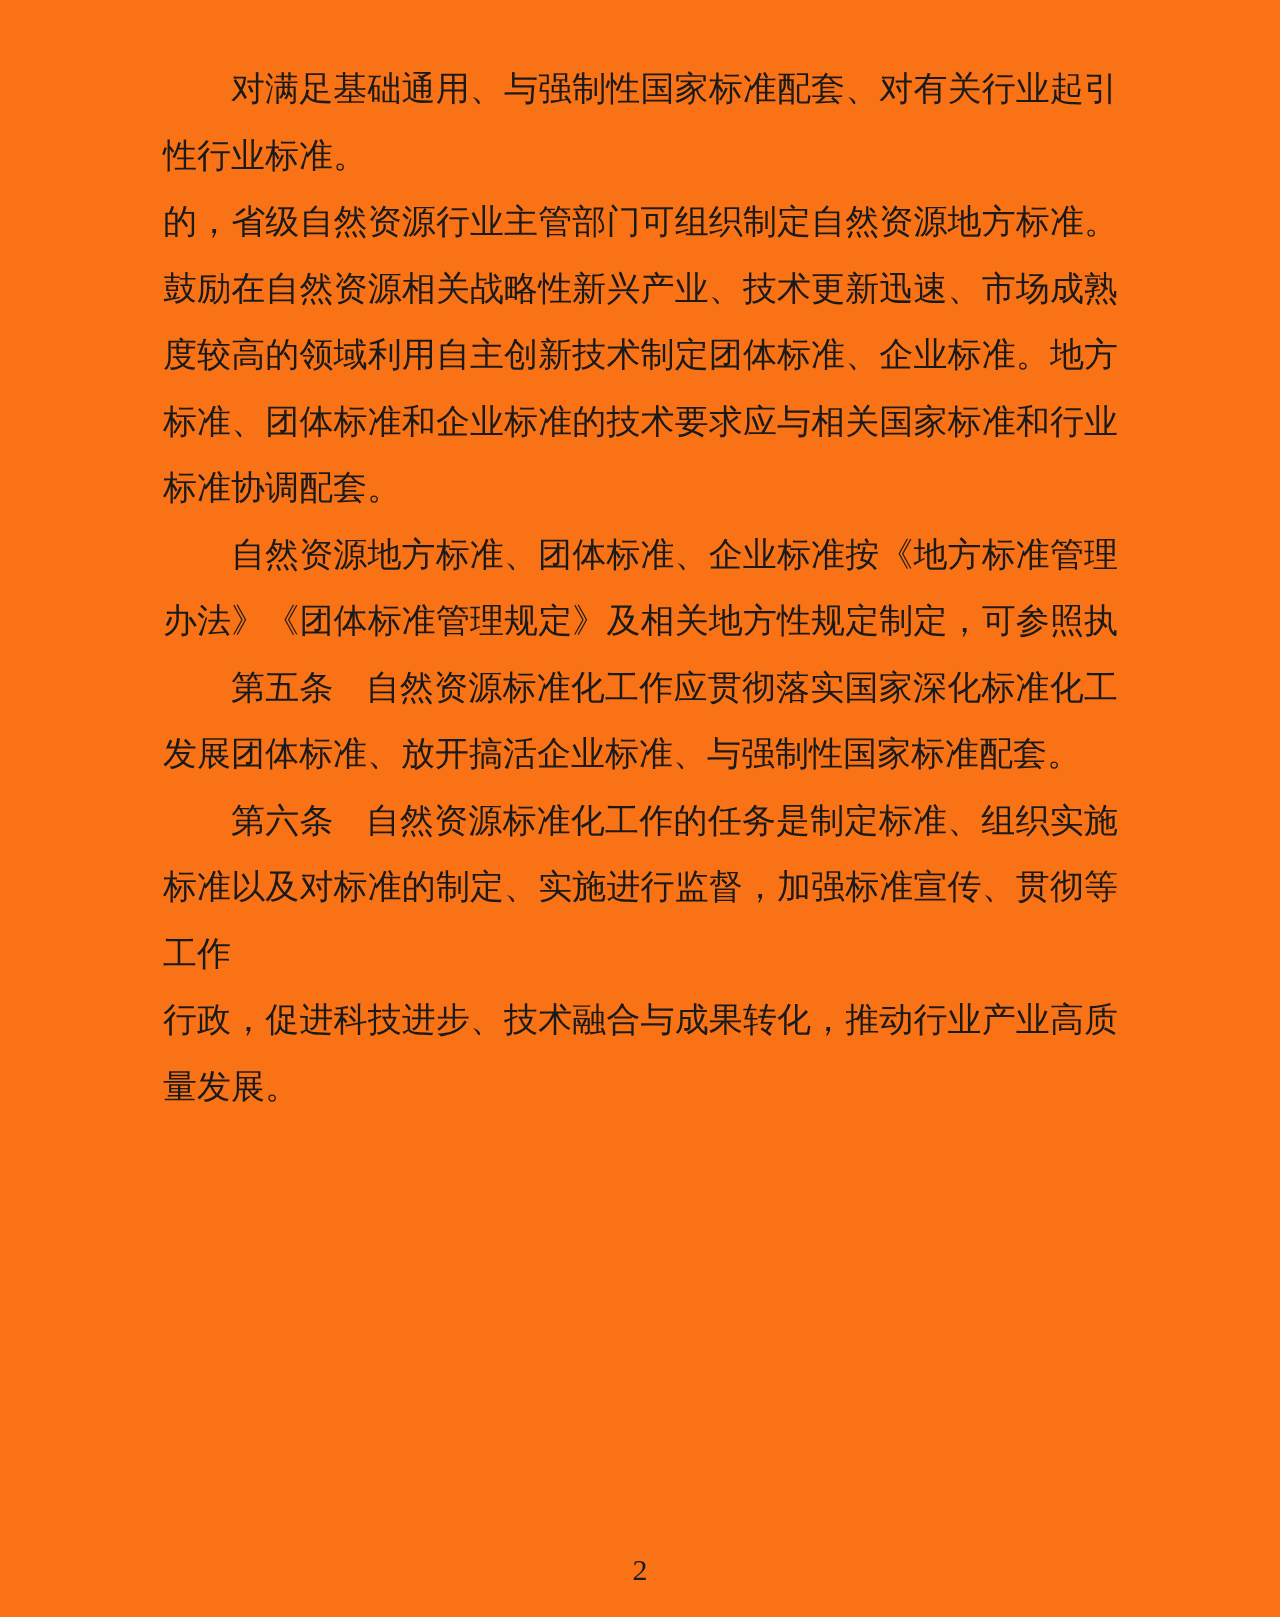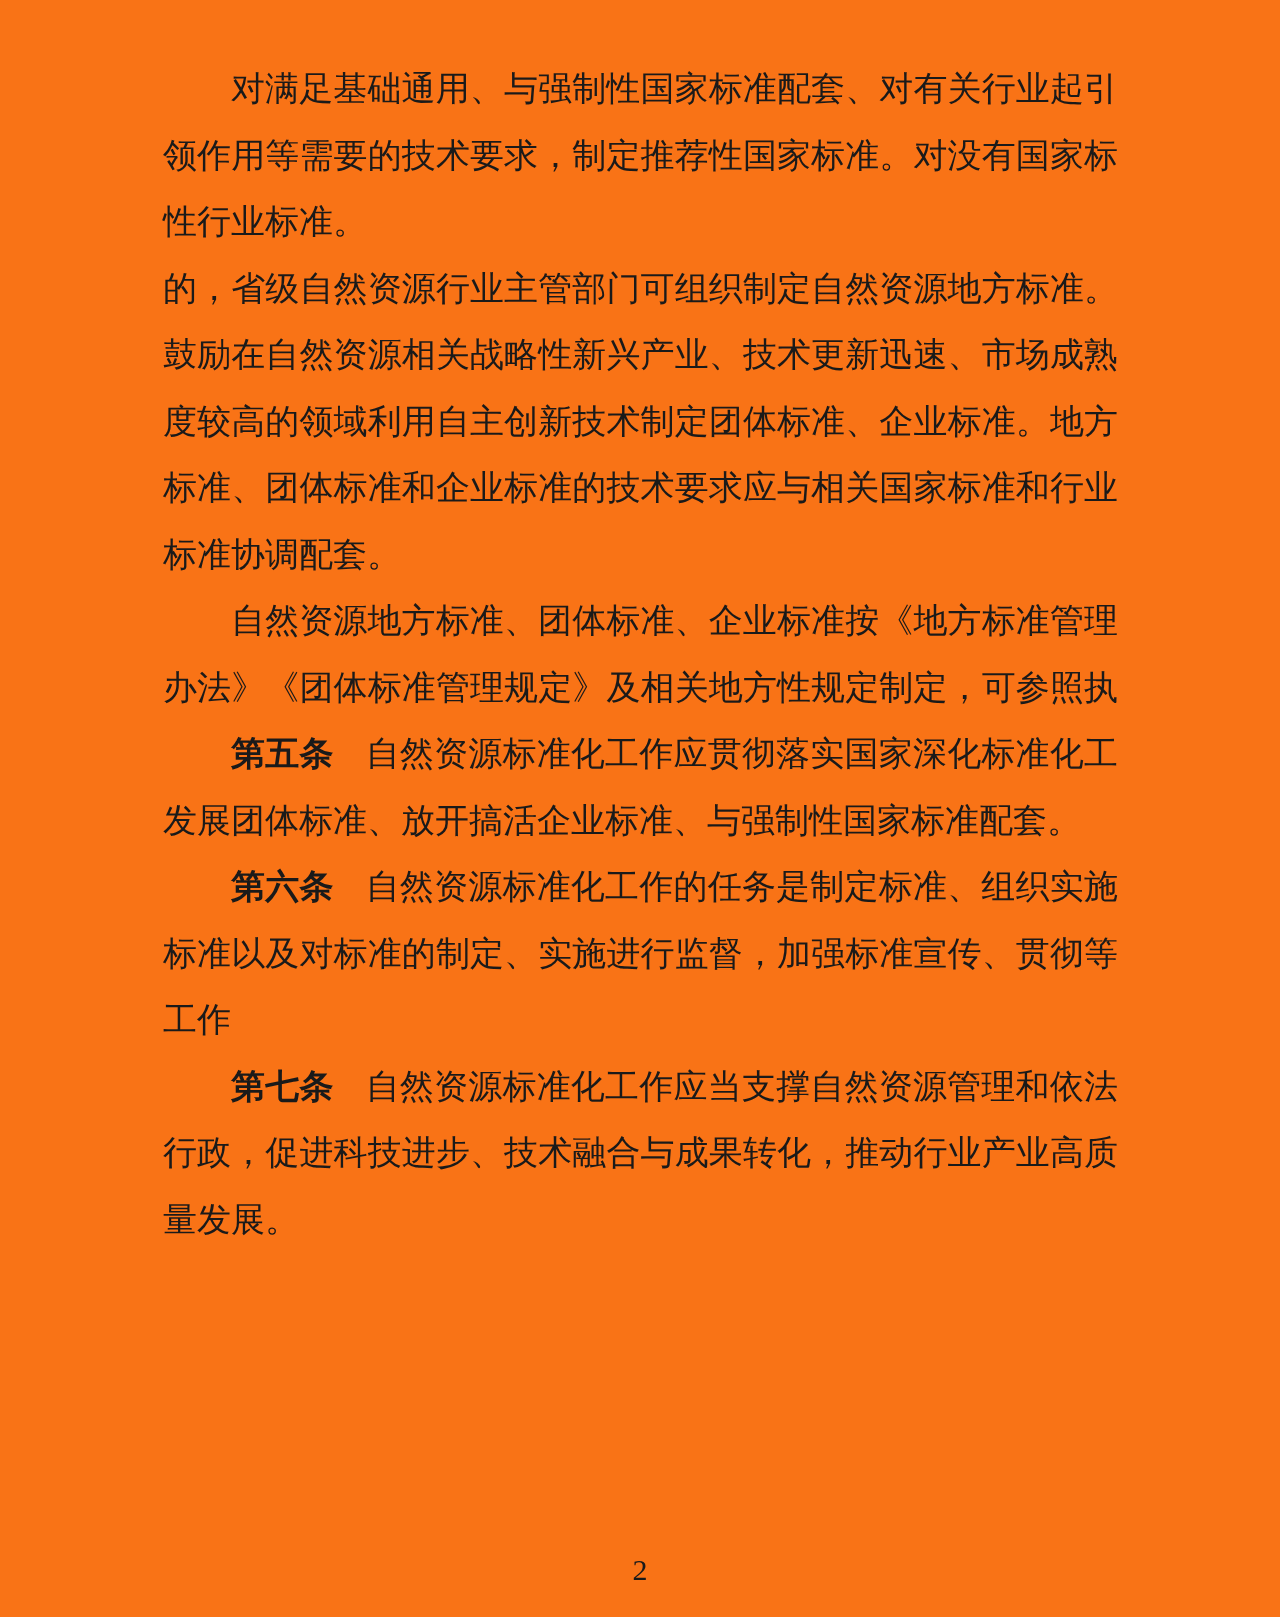--- a/index.html
+++ b/index.html
@@ -32,21 +32,21 @@
   }
   .indent {
     padding-left: 68px;
   }
   .justify {
     text-align: justify;
     text-align-last: justify;
     text-justify: inter-character;
   }
   .article-num {
-    font-weight: bold;
+    font-weight: normal;
     margin-right: 32px;
   }
   .footer {
     position: absolute;
     left: 0;
     right: 0;
     top: 1550px;
     height: 40px;
     line-height: 40px;
     text-align: center;
@@ -54,39 +54,37 @@
     color: #1a1a1a;
   }
 </style>
 </head>
 <body>
 
 <div class="page">
   <div class="content">
 
     <div class="line indent justify"><span>对满足基础通用、与强制性国家标准配套、对有关行业起引</span></div>
-    <div class="line justify"><span>领作用等需要的技术要求，制定推荐性国家标准。对没有国家标</span></div>
     <div class="line"><span>性行业标准。</span></div>
 
     <div class="line justify"><span>的，省级自然资源行业主管部门可组织制定自然资源地方标准。</span></div>
     <div class="line justify"><span>鼓励在自然资源相关战略性新兴产业、技术更新迅速、市场成熟</span></div>
     <div class="line justify"><span>度较高的领域利用自主创新技术制定团体标准、企业标准。地方</span></div>
     <div class="line justify"><span>标准、团体标准和企业标准的技术要求应与相关国家标准和行业</span></div>
     <div class="line"><span>标准协调配套。</span></div>
 
     <div class="line indent justify"><span>自然资源地方标准、团体标准、企业标准按《地方标准管理</span></div>
     <div class="line justify"><span>办法》《团体标准管理规定》及相关地方性规定制定，可参照执</span></div>
 
     <div class="line indent justify"><span class="article-num">第五条</span><span>自然资源标准化工作应贯彻落实国家深化标准化工</span></div>
     <div class="line"><span>发展团体标准、放开搞活企业标准、与强制性国家标准配套。</span></div>
 
     <div class="line indent justify"><span class="article-num">第六条</span><span>自然资源标准化工作的任务是制定标准、组织实施</span></div>
     <div class="line justify"><span>标准以及对标准的制定、实施进行监督，加强标准宣传、贯彻等</span></div>
     <div class="line"><span>工作</span></div>
 
-    <div class="line indent justify"><span class="article-num">第七条</span><span>自然资源标准化工作应当支撑自然资源管理和依法</span></div>
     <div class="line justify"><span>行政，促进科技进步、技术融合与成果转化，推动行业产业高质</span></div>
     <div class="line"><span>量发展。</span></div>
 
   </div>
 
   <div class="footer">2</div>
 </div>
 
 </body></html>

